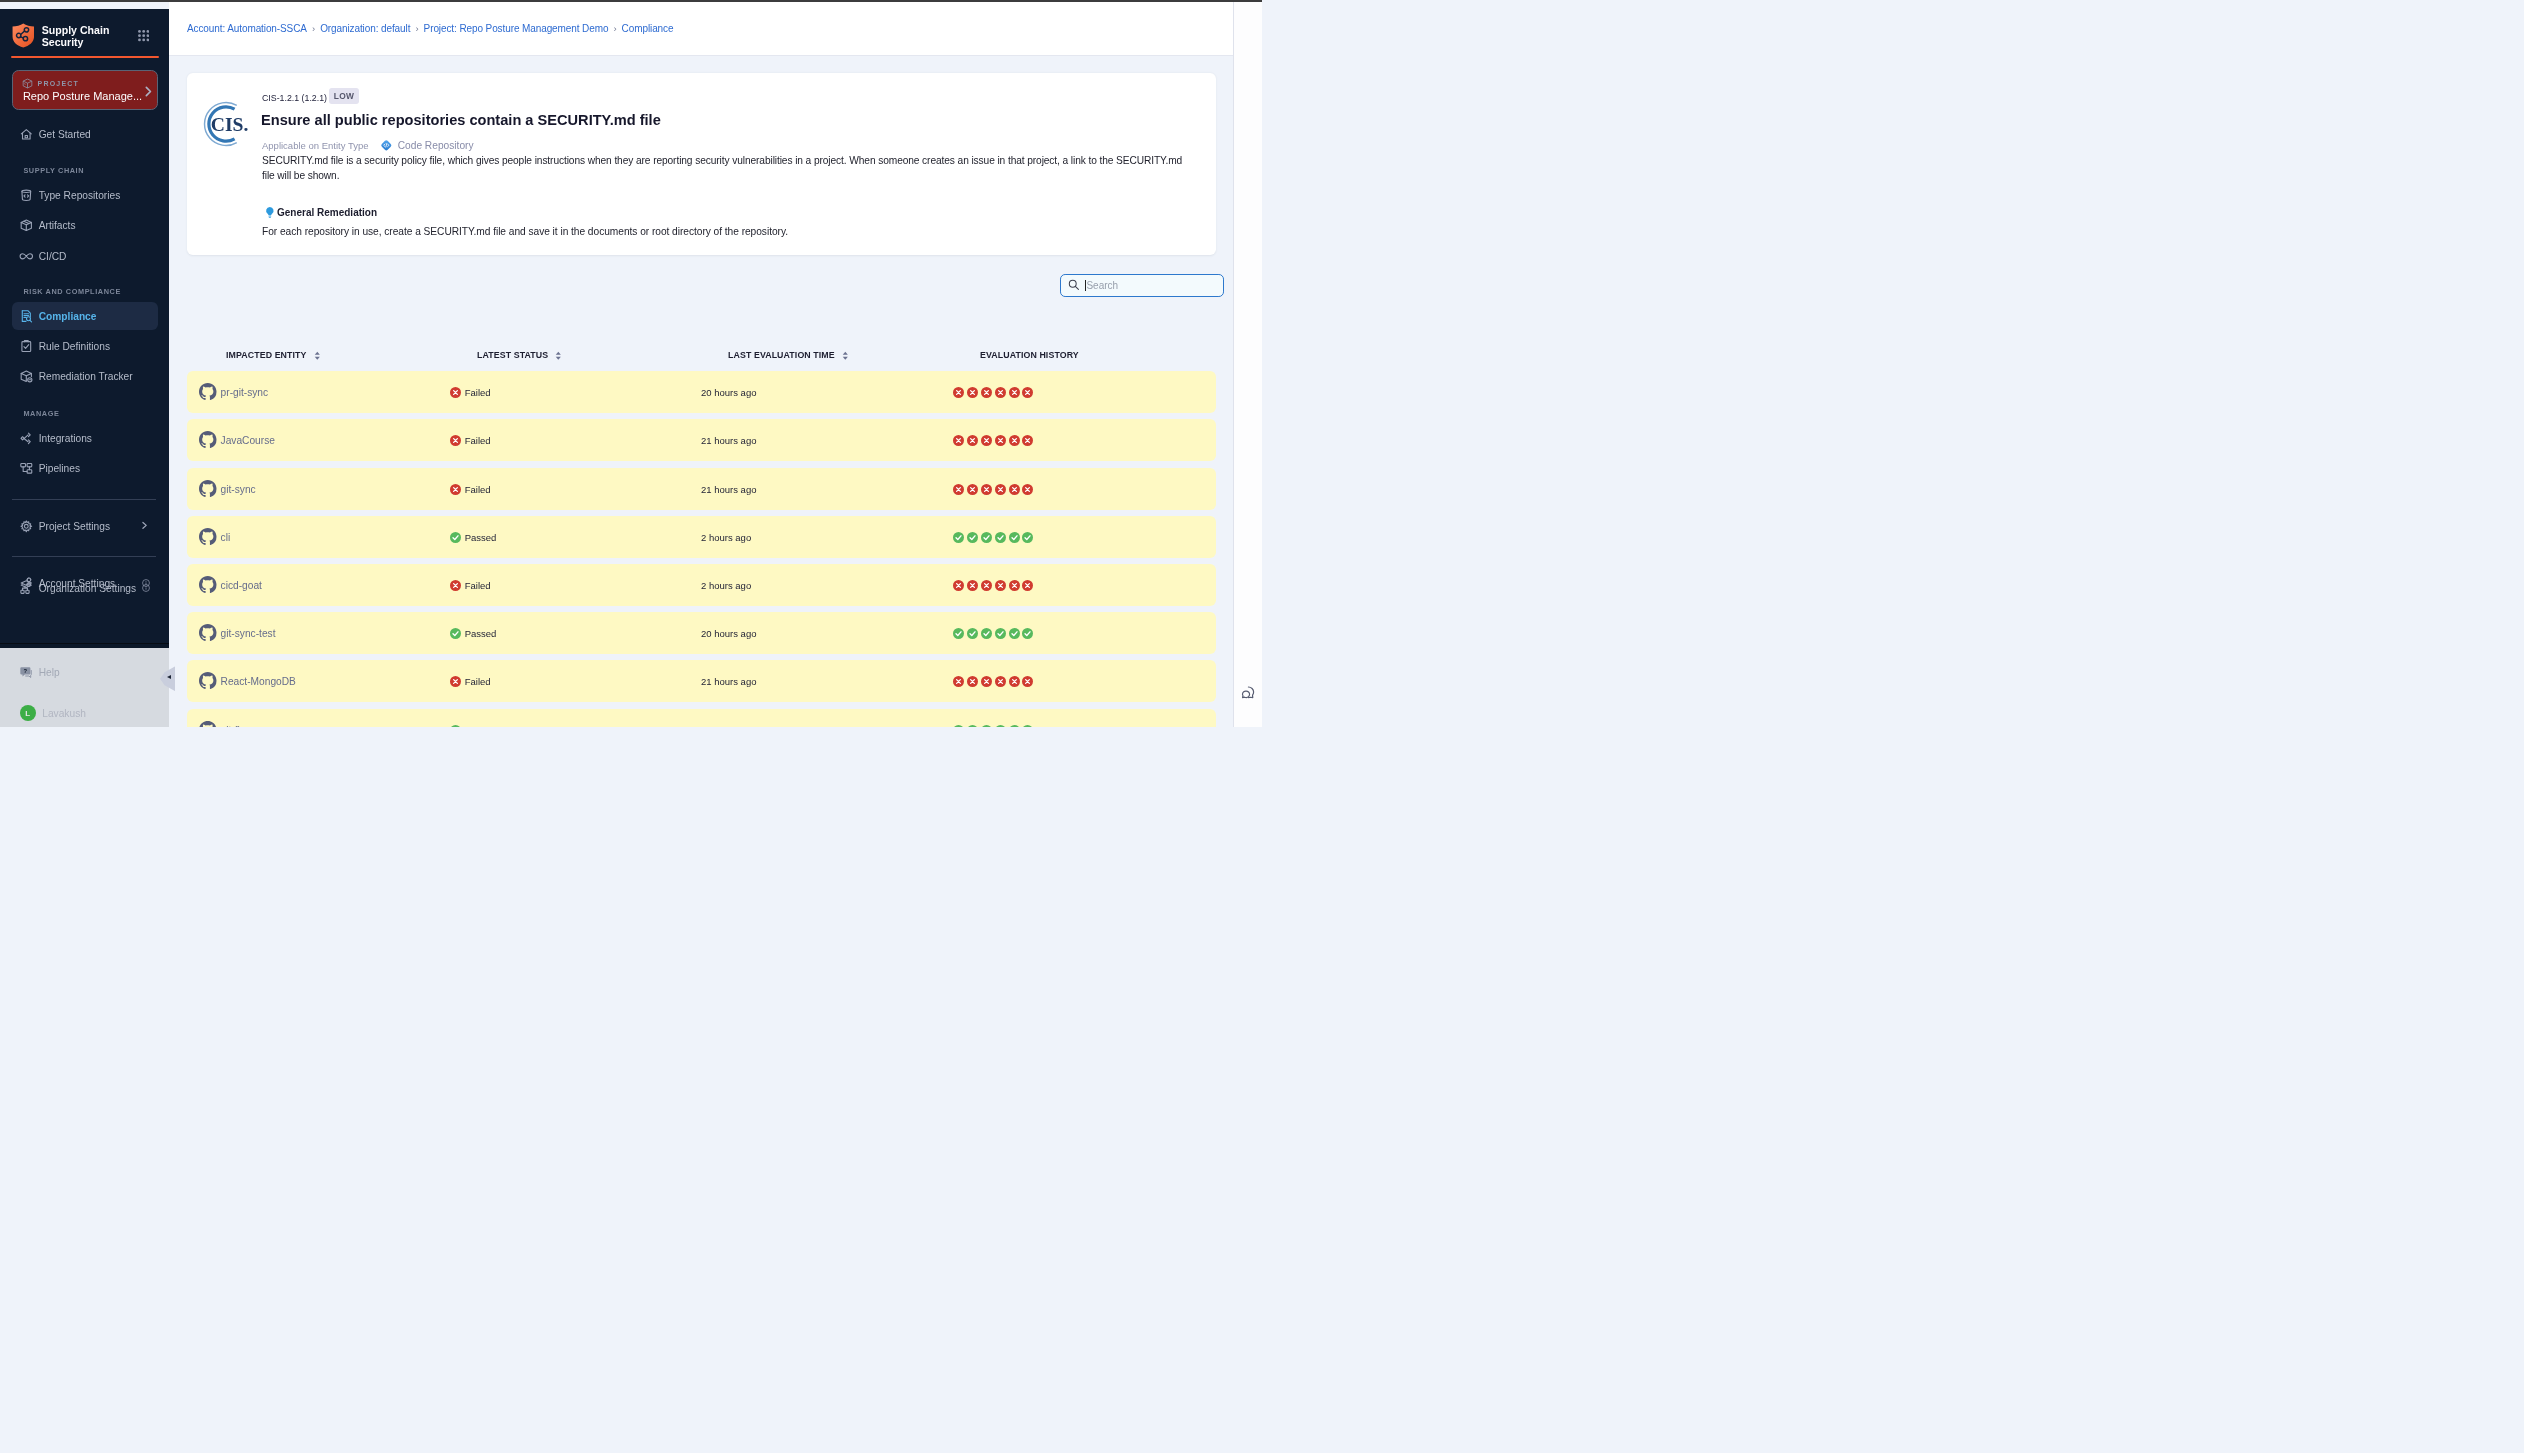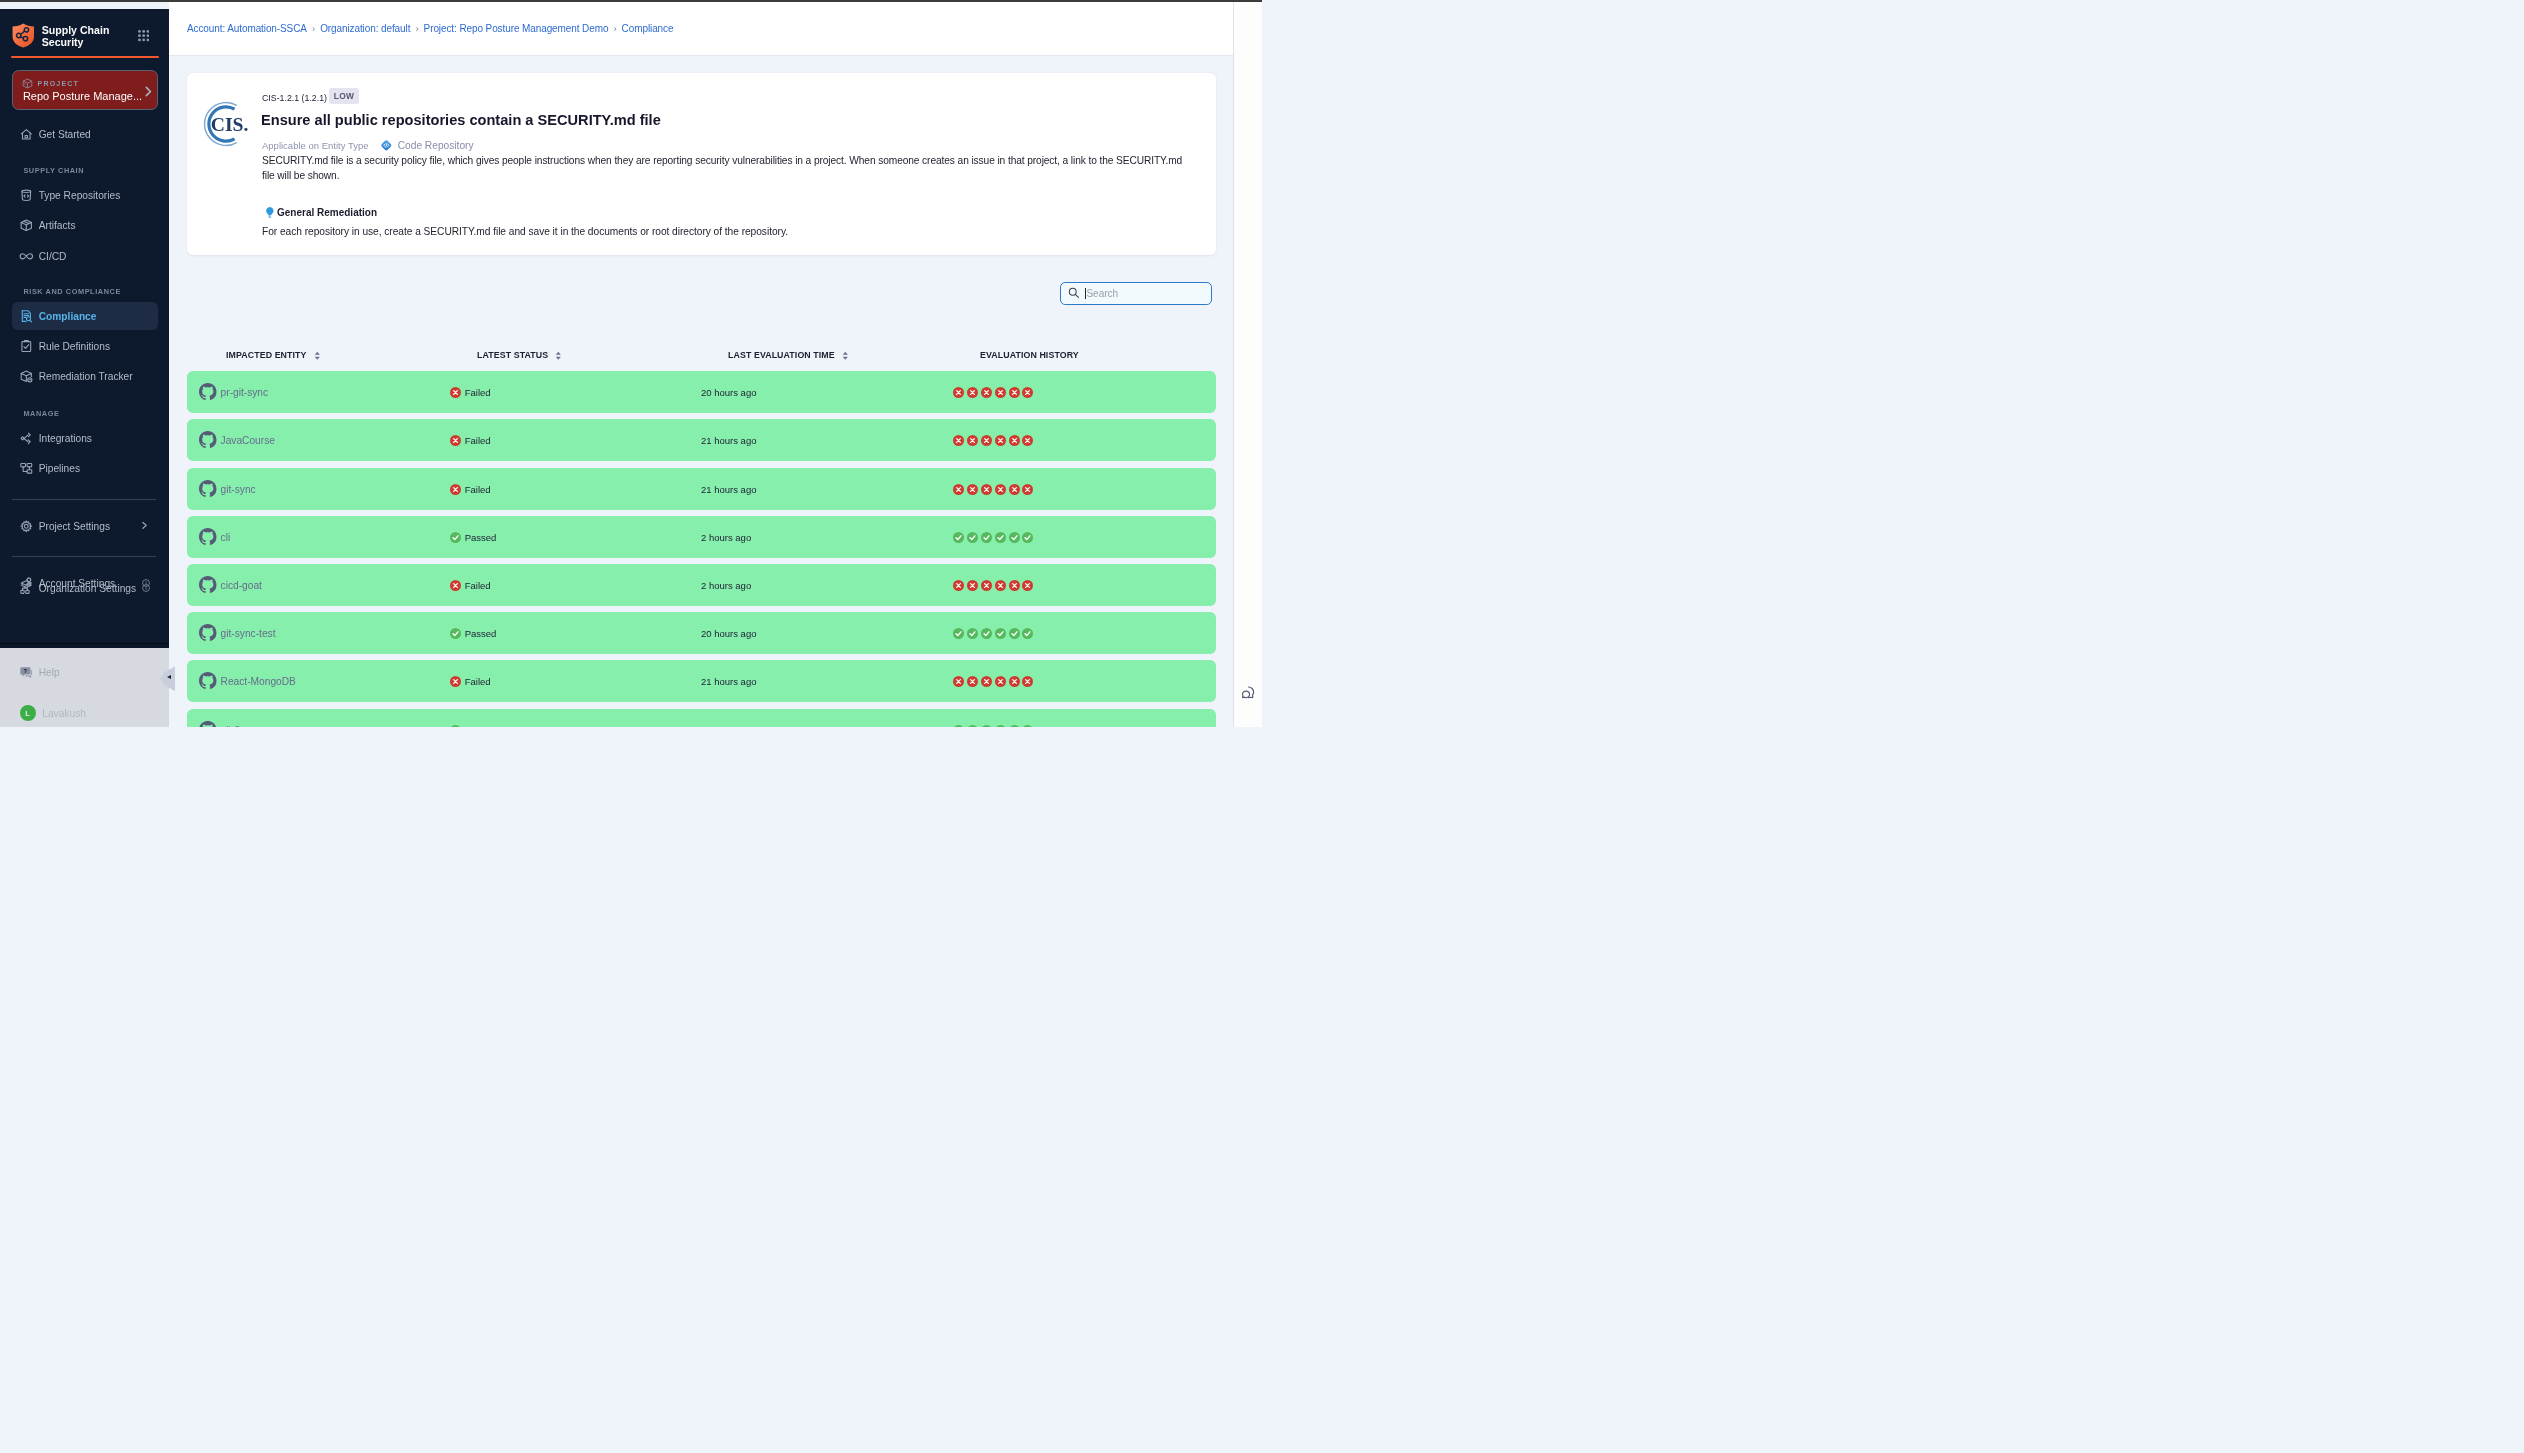--- a/index.html
+++ b/index.html
@@ -50,28 +50,28 @@
 #low-badge { left:142px; top:15.3px; height:16px; padding:0 4.7px; background:#e4e3f0; border-radius:2.9px; color:#55566b; font-size:8.4px; font-weight:bold; letter-spacing:0.4px; display:flex; align-items:center; }
 #card-title { left:74px; top:39px; font-size:14.6px; font-weight:bold; color:#16172b; }
 #appl-row { left:75px; top:64px; height:17.5px; font-size:9.5px; color:#9094ae; display:flex; align-items:center;}
 #appl-row .cr { color:#888ca9; font-size:10.2px; }
 #code-dia { margin:0 4.4px 0 10.2px; width:14.6px; height:14.6px;}
 #card-body { left:75px; top:80px; font-size:10.2px; line-height:15px; color:#23242f; letter-spacing:-0.1px; }
 #gr-head { left:90px; top:134px; font-size:10px; font-weight:bold; color:#1c1d2e; }
 #gr-bulb { left:77px; top:132px; }
 #gr-body { left:75px; top:153px; font-size:10.2px; color:#23242f; letter-spacing:-0.04px; }
 
-#search { left:1060px; top:282px; width:152px; height:22.6px; background:#f3fafd; border:1.1px solid #2d78cd; border-radius:5.1px; display:flex; align-items:center; }
+#search { left:1060px; top:274px; width:164px; height:22.6px; background:#f3fafd; border:1.1px solid #2d78cd; border-radius:5.1px; display:flex; align-items:center; }
 #search .mag { margin:1.5px 5.1px 0 7.3px; }
 #search .ph { color:#98a0ad; font-size:10px; }
 #search .caret { width:0.7px; height:11px; background:#222; margin-right:0.7px;}
 
 .th { top:348px; height:14.6px; font-size:8.8px; font-weight:bold; color:#1d1e30; letter-spacing:0.1px; display:flex; align-items:center;margin-left:27px;}
 .sort { margin-left:7.3px; }
-.row { left:187px; width:1029px; height:42px; background:#86efac; border-radius:5.8px; }
+.row { left:187px; width:1029px; height:42px; background:#fef9c3; border-radius:5.8px; }
 .cell { position:absolute; top:0; height:42px; display:flex; align-items:center; }
 .c-ent { left:12.4px; } .c-ent .nm { margin-left:3.7px; font-size:10.2px; color:#656c8c; }
 .c-st { left:263px; } .c-st .stx { margin-left:3.7px; font-size:9.5px; color:#1e1f33; }
 .c-tm { left:514px; font-size:9.5px; color:#1e1f33; }
 .c-hist { left:766px; }
 .c-hist svg { margin-right:2.9px; }
 </style>
 </head>
 <body>
 <div class="abs" id="topstrip"></div>

